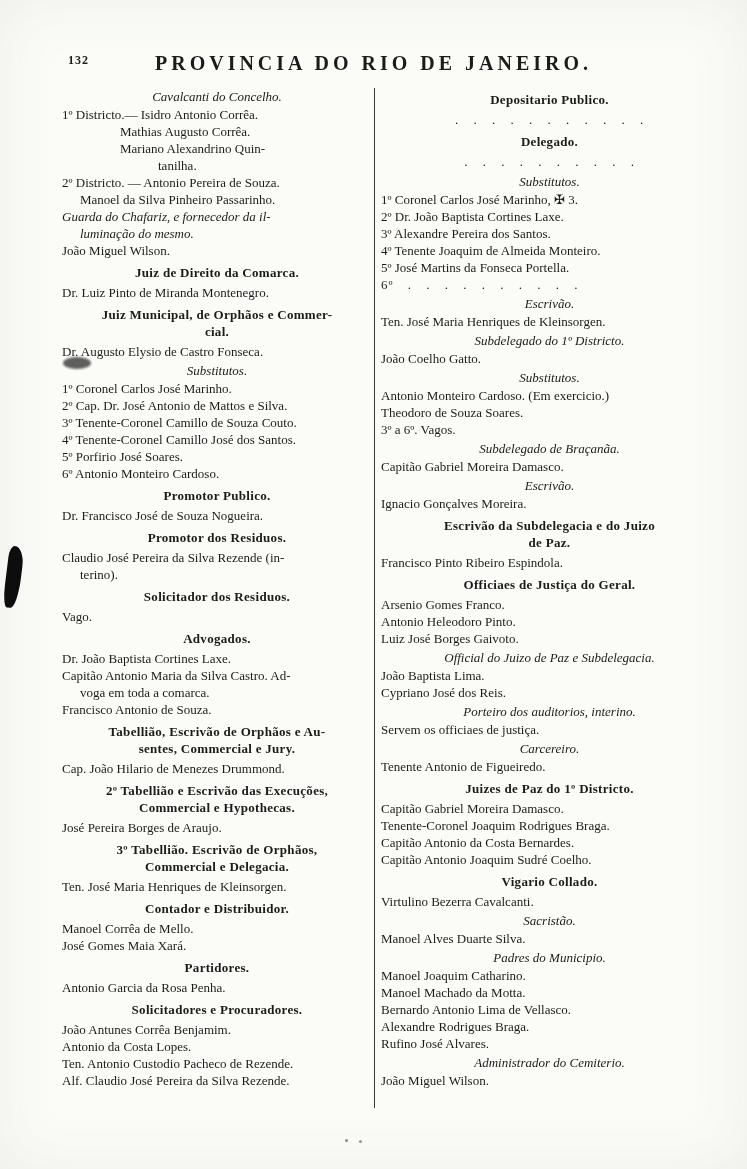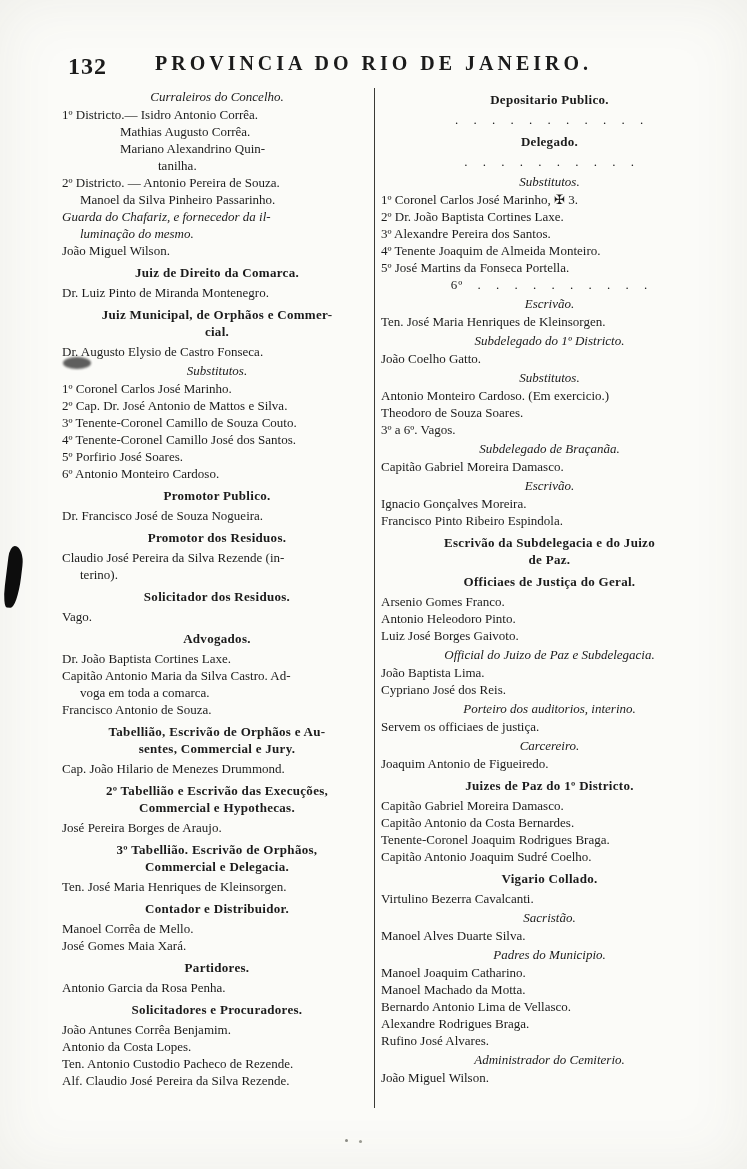--- a/index.html
+++ b/index.html
@@ -8,21 +8,21 @@
     width:747px; height:1169px;
     background:#fbfbf8;
     box-shadow: inset 0 0 60px rgba(90,85,70,0.08);
     font-family:"Liberation Serif","DejaVu Serif",serif;
     color:#1b1b1b;
     overflow:hidden;
   }
   .header { position:absolute; top:52px; left:0; width:100%; }
   .page-num {
     position:absolute; left:68px; top:1px;
-    font-size:24px; font-weight:bold; letter-spacing:1px;
+    font-size:12px; font-weight:bold; letter-spacing:1px;
   }
   .title {
     text-align:center; font-weight:bold;
     font-size:20px; letter-spacing:4px;
   }
   .columns {
     position:absolute; top:86px; left:62px; width:656px;
     display:flex; align-items:flex-start;
   }
   .col-left  { width:310px; }
@@ -30,21 +30,21 @@
   .col-right { flex:1; padding-left:3px; }
 
   .ln {
     font-size:13px; line-height:17px;
     white-space:pre-line;
   }
   .h-bold   { text-align:center; font-weight:bold; margin:5px 0 3px; letter-spacing:0.3px; }
   .h-italic { text-align:center; font-style:italic; margin:2px 0 1px; }
   .it       { font-style:italic; }
   .dots      { text-align:center; word-spacing:10px; letter-spacing:1px; margin:3px 0; }
-  .dots-line { word-spacing:10px; letter-spacing:1px;text-align:center; }
+  .dots-line { word-spacing:10px; letter-spacing:1px; }
   .i1 { padding-left:18px; }
   .i2 { padding-left:58px; }
   .i3 { padding-left:96px; }
 
   .ink-blot {
     position:absolute; left:6px; top:546px;
     width:15px; height:62px;
     background:#0d0d0d;
     border-radius: 45% 85% 60% 40% / 25% 40% 65% 45%;
     transform:rotate(7deg);
@@ -68,21 +68,21 @@
 <body>
 
 <div class="page">
   <div class="header">
     <span class="page-num">132</span>
     <div class="title">PROVINCIA DO RIO DE JANEIRO.</div>
   </div>
 
   <div class="columns">
     <div class="col-left" id="col-left">
-        <div class="ln h-italic">Curraleiros do Concelho.</div>
+        <div class="ln h-italic">Cavalcanti do Concelho.</div>
         <div class="ln">1º Districto.— Isidro Antonio Corrêa.</div>
         <div class="ln  i2">Mathias Augusto Corrêa.</div>
         <div class="ln  i2">Mariano Alexandrino Quin-</div>
         <div class="ln  i3">tanilha.</div>
         <div class="ln">2º Districto. — Antonio Pereira de Souza.</div>
         <div class="ln  i1">Manoel da Silva Pinheiro Passarinho.</div>
         <div class="ln it">Guarda do Chafariz, e fornecedor da il-</div>
         <div class="ln it i1">luminação do mesmo.</div>
         <div class="ln">João Miguel Wilson.</div>
         <div class="ln h-bold">Juiz de Direito da Comarca.</div>
@@ -147,38 +147,38 @@
         <div class="ln h-italic">Subdelegado do 1º Districto.</div>
         <div class="ln">João Coelho Gatto.</div>
         <div class="ln h-italic">Substitutos.</div>
         <div class="ln">Antonio Monteiro Cardoso. (Em exercicio.)</div>
         <div class="ln">Theodoro de Souza Soares.</div>
         <div class="ln">3º a 6º. Vagos.</div>
         <div class="ln h-italic">Subdelegado de Braçanãa.</div>
         <div class="ln">Capitão Gabriel Moreira Damasco.</div>
         <div class="ln h-italic">Escrivão.</div>
         <div class="ln">Ignacio Gonçalves Moreira.</div>
-        <div class="ln">Francisco Pinto Ribeiro Espindola.</div>
         <div class="ln h-bold">Escrivão da Subdelegacia e do Juizo
 de Paz.</div>
+        <div class="ln">Francisco Pinto Ribeiro Espindola.</div>
         <div class="ln h-bold">Officiaes de Justiça do Geral.</div>
         <div class="ln">Arsenio Gomes Franco.</div>
         <div class="ln">Antonio Heleodoro Pinto.</div>
         <div class="ln">Luiz José Borges Gaivoto.</div>
         <div class="ln h-italic">Official do Juizo de Paz e Subdelegacia.</div>
         <div class="ln">João Baptista Lima.</div>
         <div class="ln">Cypriano José dos Reis.</div>
         <div class="ln h-italic">Porteiro dos auditorios, interino.</div>
         <div class="ln">Servem os officiaes de justiça.</div>
         <div class="ln h-italic">Carcereiro.</div>
-        <div class="ln">Joaquim Antonio de Figueiredo.</div>
+        <div class="ln">Tenente Antonio de Figueiredo.</div>
         <div class="ln h-bold">Juizes de Paz do 1º Districto.</div>
         <div class="ln">Capitão Gabriel Moreira Damasco.</div>
+        <div class="ln">Tenente-Coronel Joaquim Rodrigues Braga.</div>
         <div class="ln">Capitão Antonio da Costa Bernardes.</div>
-        <div class="ln">Tenente-Coronel Joaquim Rodrigues Braga.</div>
         <div class="ln">Capitão Antonio Joaquim Sudré Coelho.</div>
         <div class="ln h-bold">Vigario Collado.</div>
         <div class="ln">Virtulino Bezerra Cavalcanti.</div>
         <div class="ln h-italic">Sacristão.</div>
         <div class="ln">Manoel Alves Duarte Silva.</div>
         <div class="ln h-italic">Padres do Municipio.</div>
         <div class="ln">Manoel Joaquim Catharino.</div>
         <div class="ln">Manoel Machado da Motta.</div>
         <div class="ln">Bernardo Antonio Lima de Vellasco.</div>
         <div class="ln">Alexandre Rodrigues Braga.</div>

